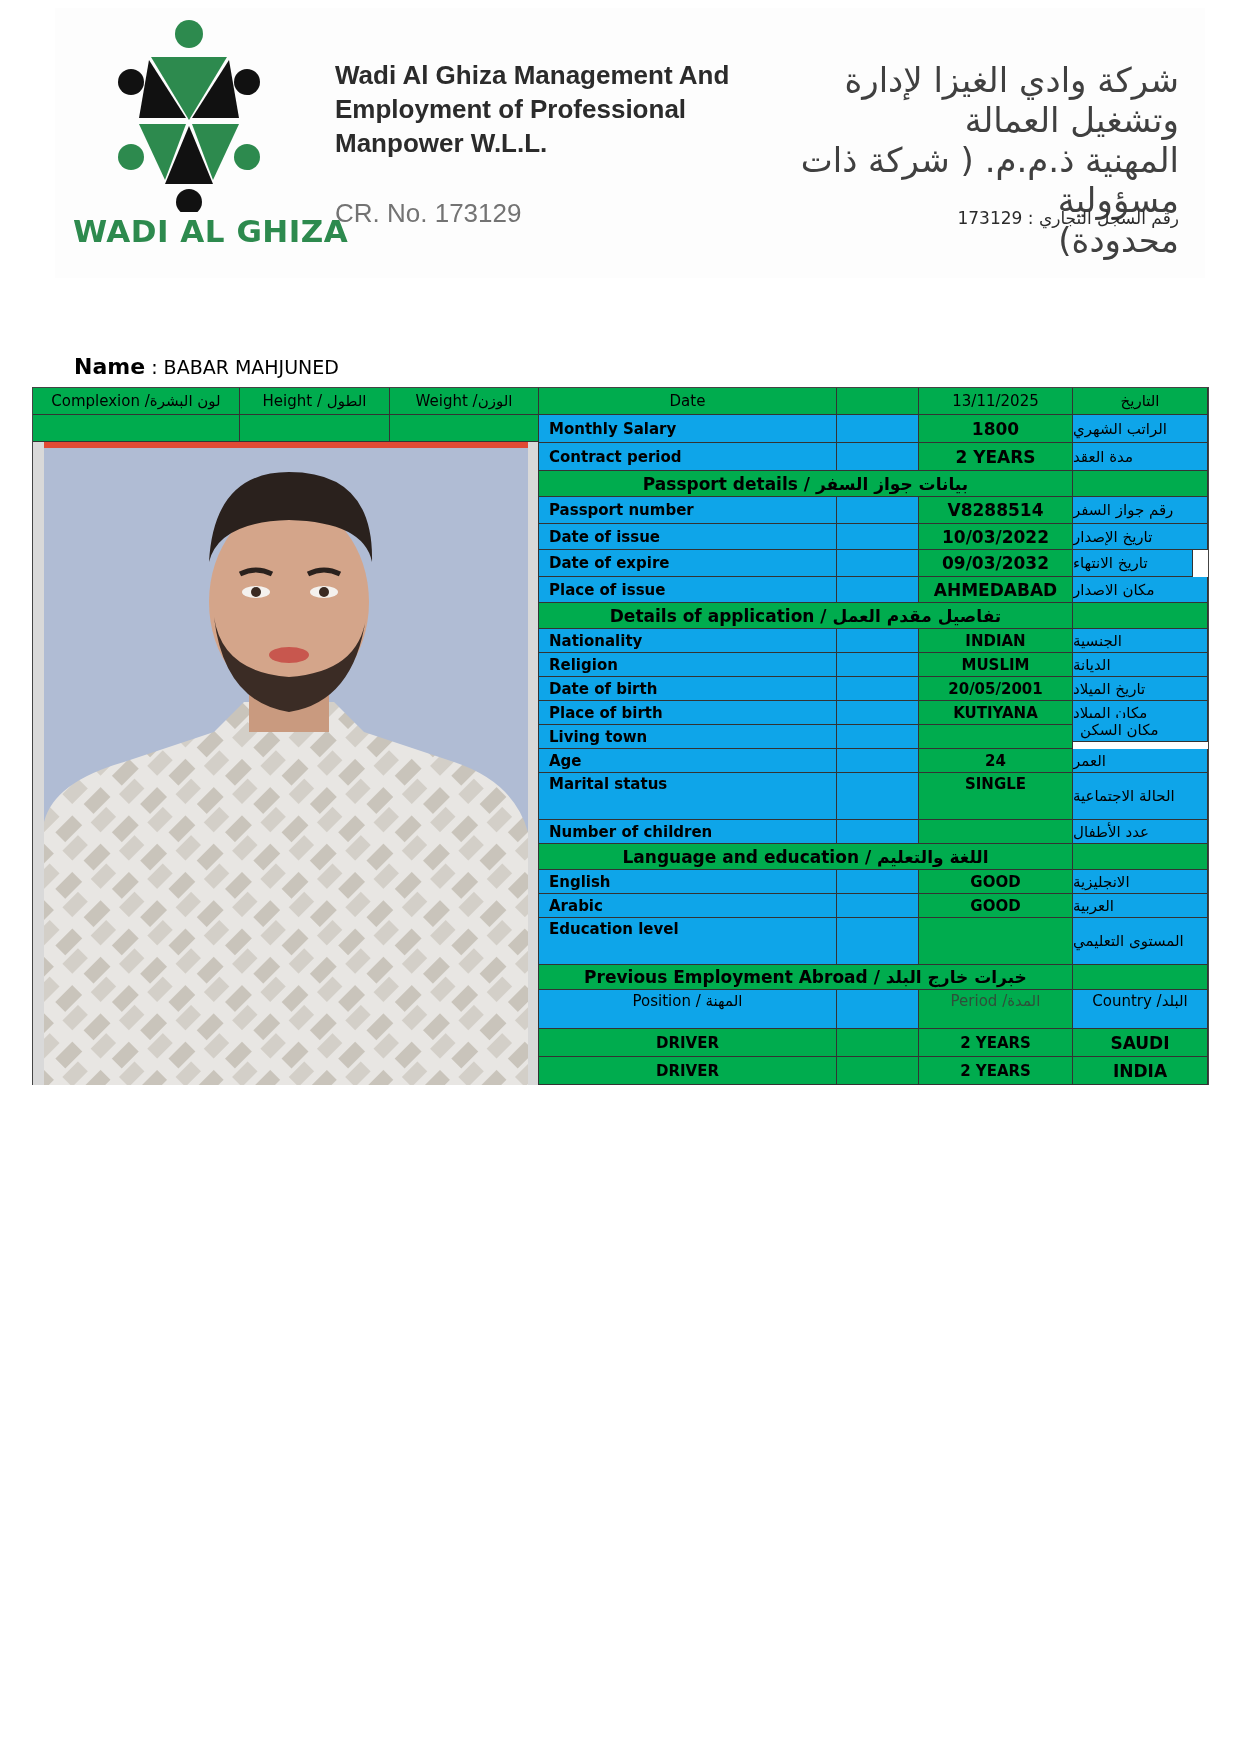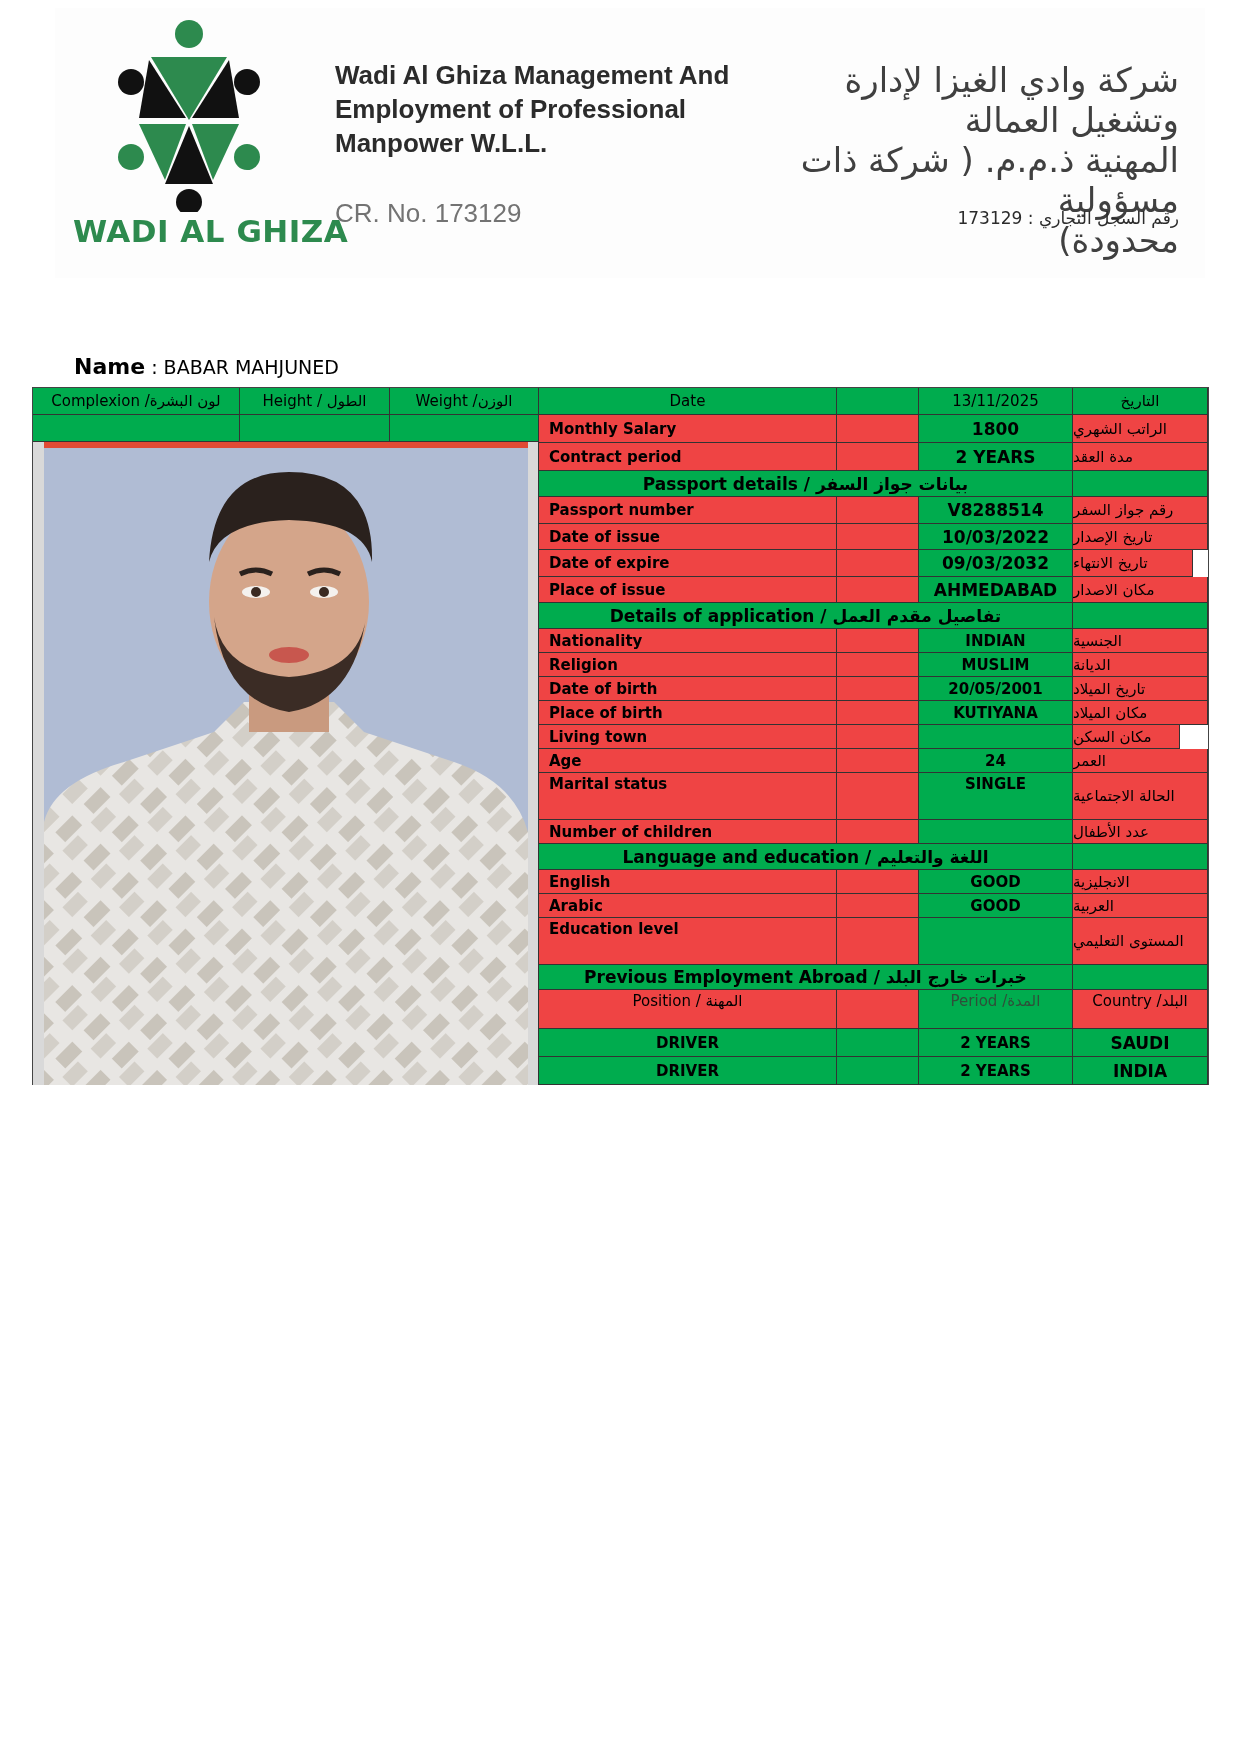--- a/index.html
+++ b/index.html
@@ -16,21 +16,21 @@
 
   
   .name-line { position: absolute; left: 74px; top: 334px; font-size: 21px; margin-top: 20px; }
   .name-line .lbl { font-weight: bold; font-family: "DejaVu Sans", sans-serif; font-size: 22px; }
   .name-line .val { font-family: "DejaVu Sans", sans-serif; font-size: 19px; }
 
   
   .sheet { position: absolute; left: 32px; top: 387px; width: 1177px; height: 698px; border: 1px solid #444; box-sizing: border-box; }
   .cell { position: absolute; box-sizing: border-box; border-right: 1px solid #333; border-bottom: 1px solid #333; font-family: "DejaVu Sans", sans-serif; font-size: 15px; display: flex; align-items: center; overflow: hidden; }
   .g { background: #00ac4e; }
-  .w { background: #ef4444; }
+  .w { background: #0ea5e9; }
   .c { justify-content: center; text-align: center; }
   .l { padding-left: 10px; font-weight: bold; }
   .r { justify-content: flex-end; padding-right: 10px; direction: rtl; text-align: right; }
   .b { font-weight: bold; }
   .top { align-items: flex-start; padding-top: 2px; }
   .big { font-size: 17px; }
   .muted { color: #2f4f3a; }
 
   .photo { position: absolute; left: 0; top: 54px; width: 506px; height: 643px; background: #d9d9d9; border-right: 1px solid #333; box-sizing: border-box; }
   .photo-inner { position: absolute; left: 11px; top: 0; width: 484px; height: 643px; background: #b0bcd4; overflow: hidden; }
@@ -166,21 +166,21 @@
   <div class="cell w r" style="left:1040px;top:289px;width:135px;height:24px;">تاريخ الميلاد</div>
 
   <div class="cell w l" style="left:506px;top:313px;width:298px;height:24px;">Place of birth</div>
   <div class="cell w" style="left:804px;top:313px;width:82px;height:24px;"></div>
   <div class="cell g c b" style="left:886px;top:313px;width:154px;height:24px;">KUTIYANA</div>
   <div class="cell w r" style="left:1040px;top:313px;width:135px;height:24px;">مكان الميلاد</div>
 
   <div class="cell w l" style="left:506px;top:337px;width:298px;height:24px;">Living town</div>
   <div class="cell w" style="left:804px;top:337px;width:82px;height:24px;"></div>
   <div class="cell g c b" style="left:886px;top:337px;width:154px;height:24px;"></div>
-  <div class="cell w r" style="left:1040px;top:337px;width:107px;height:24px;">مكان السكن</div>
+  <div class="cell w r" style="left:1040px;top:330px;width:135px;height:24px;padding-left:7px;">مكان السكن</div>
 
   <div class="cell w l" style="left:506px;top:361px;width:298px;height:24px;">Age</div>
   <div class="cell w" style="left:804px;top:361px;width:82px;height:24px;"></div>
   <div class="cell g c b" style="left:886px;top:361px;width:154px;height:24px;">24</div>
   <div class="cell w r" style="left:1040px;top:361px;width:135px;height:24px;">العمر</div>
 
   <div class="cell w l top" style="left:506px;top:385px;width:298px;height:47px;">Marital status</div>
   <div class="cell w" style="left:804px;top:385px;width:82px;height:47px;"></div>
   <div class="cell g c b top" style="left:886px;top:385px;width:154px;height:47px;">SINGLE</div>
   <div class="cell w r" style="left:1040px;top:385px;width:135px;height:47px;line-height:22px;">الحالة الاجتماعية</div>

